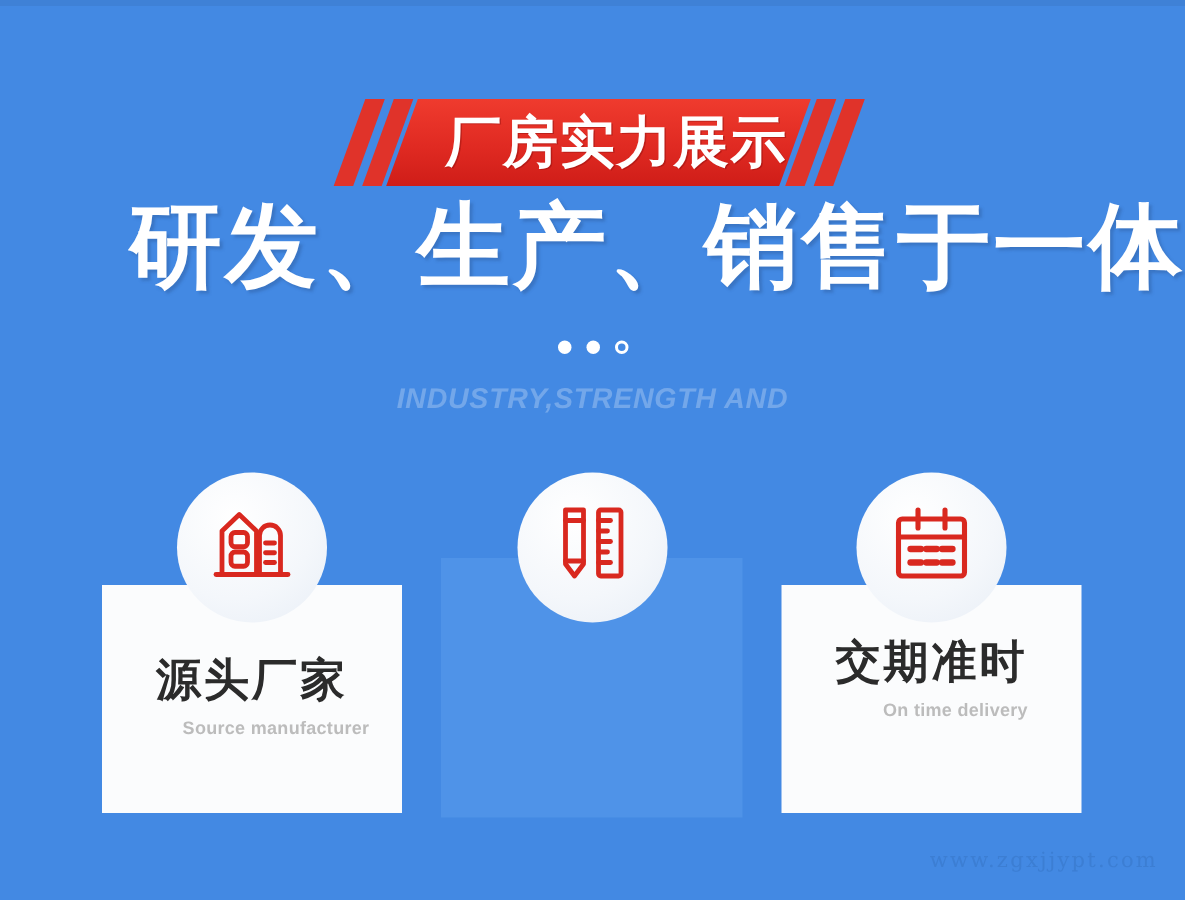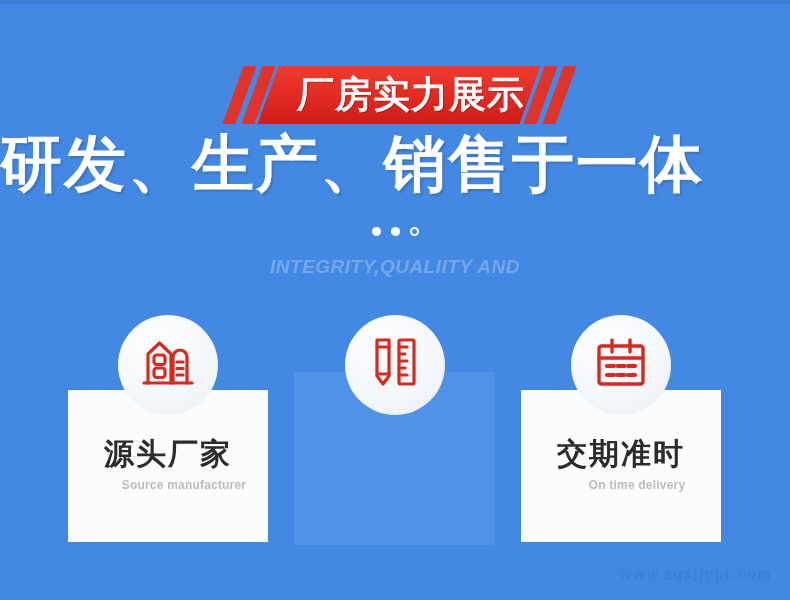--- a/index.html
+++ b/index.html
@@ -44,21 +44,21 @@
     font-weight:bold;
     letter-spacing:1px;
     font-family:"DejaVu Sans","Liberation Sans",sans-serif;
     text-shadow:1px 1px 0 rgba(120,10,10,.35);
     white-space:nowrap;
   }
 
   
   .headline{
     position:absolute; left:0; top:131px; width:790px;
-    text-align:left;
+    text-align:right;
     color:#ffffff;
     font-size:62px;
     font-weight:bold;
     letter-spacing:2px;
     line-height:1.05;
     font-family:"DejaVu Sans","Liberation Sans",sans-serif;
     text-shadow:2px 2px 2px rgba(40,80,140,.35);
     white-space:nowrap;
   }
 
@@ -126,21 +126,21 @@
   .card-1 .labels{ top:62px; }
 
   .card-2{ left:294px; top:57px; width:201px; height:173px; }
   .card-2 .circle{ top:-57px; }
   .card-2 .plate{ height:173px; }
   .card-2 .labels{ top:66px; }
 
   .card-3{ left:521px; top:60px; width:200px; height:167px; }
   .card-3 .circle{ top:-60px; }
   .card-3 .plate{ height:152px; }
-  .card-3 .labels{ top:62px; }
+  .card-3 .labels{ top:50px; }
 
   
   .watermark{
     position:absolute; right:18px; bottom:18px;
     color:#3c7ed3;
     font-family:"DejaVu Serif","Liberation Serif",serif;
     font-size:14px;
     letter-spacing:1.5px;
     white-space:nowrap;
   }
@@ -163,21 +163,21 @@
 
 <div class="headline">研发、生产、销售于一体</div>
 
 <div class="dots">
   <span class="dot"></span>
   <span class="dot"></span>
   <span class="dot hollow"></span>
 </div>
 
 <div class="subtext">
-  <div>INTEGRITY,QUALIITY AND</div>
+  <div>INDUSTRY,STRENGTH AND</div>
 </div>
 
 <div class="cards">
 
   <div class="card card-1">
     <div class="plate"></div>
     <div class="circle">
       <span>
         <svg width="56" height="52" viewBox="0 0 56 52" fill="none" aria-hidden="true">
           <g stroke="#d9281f" stroke-width="3.2" stroke-linejoin="round" stroke-linecap="round" fill="none">

